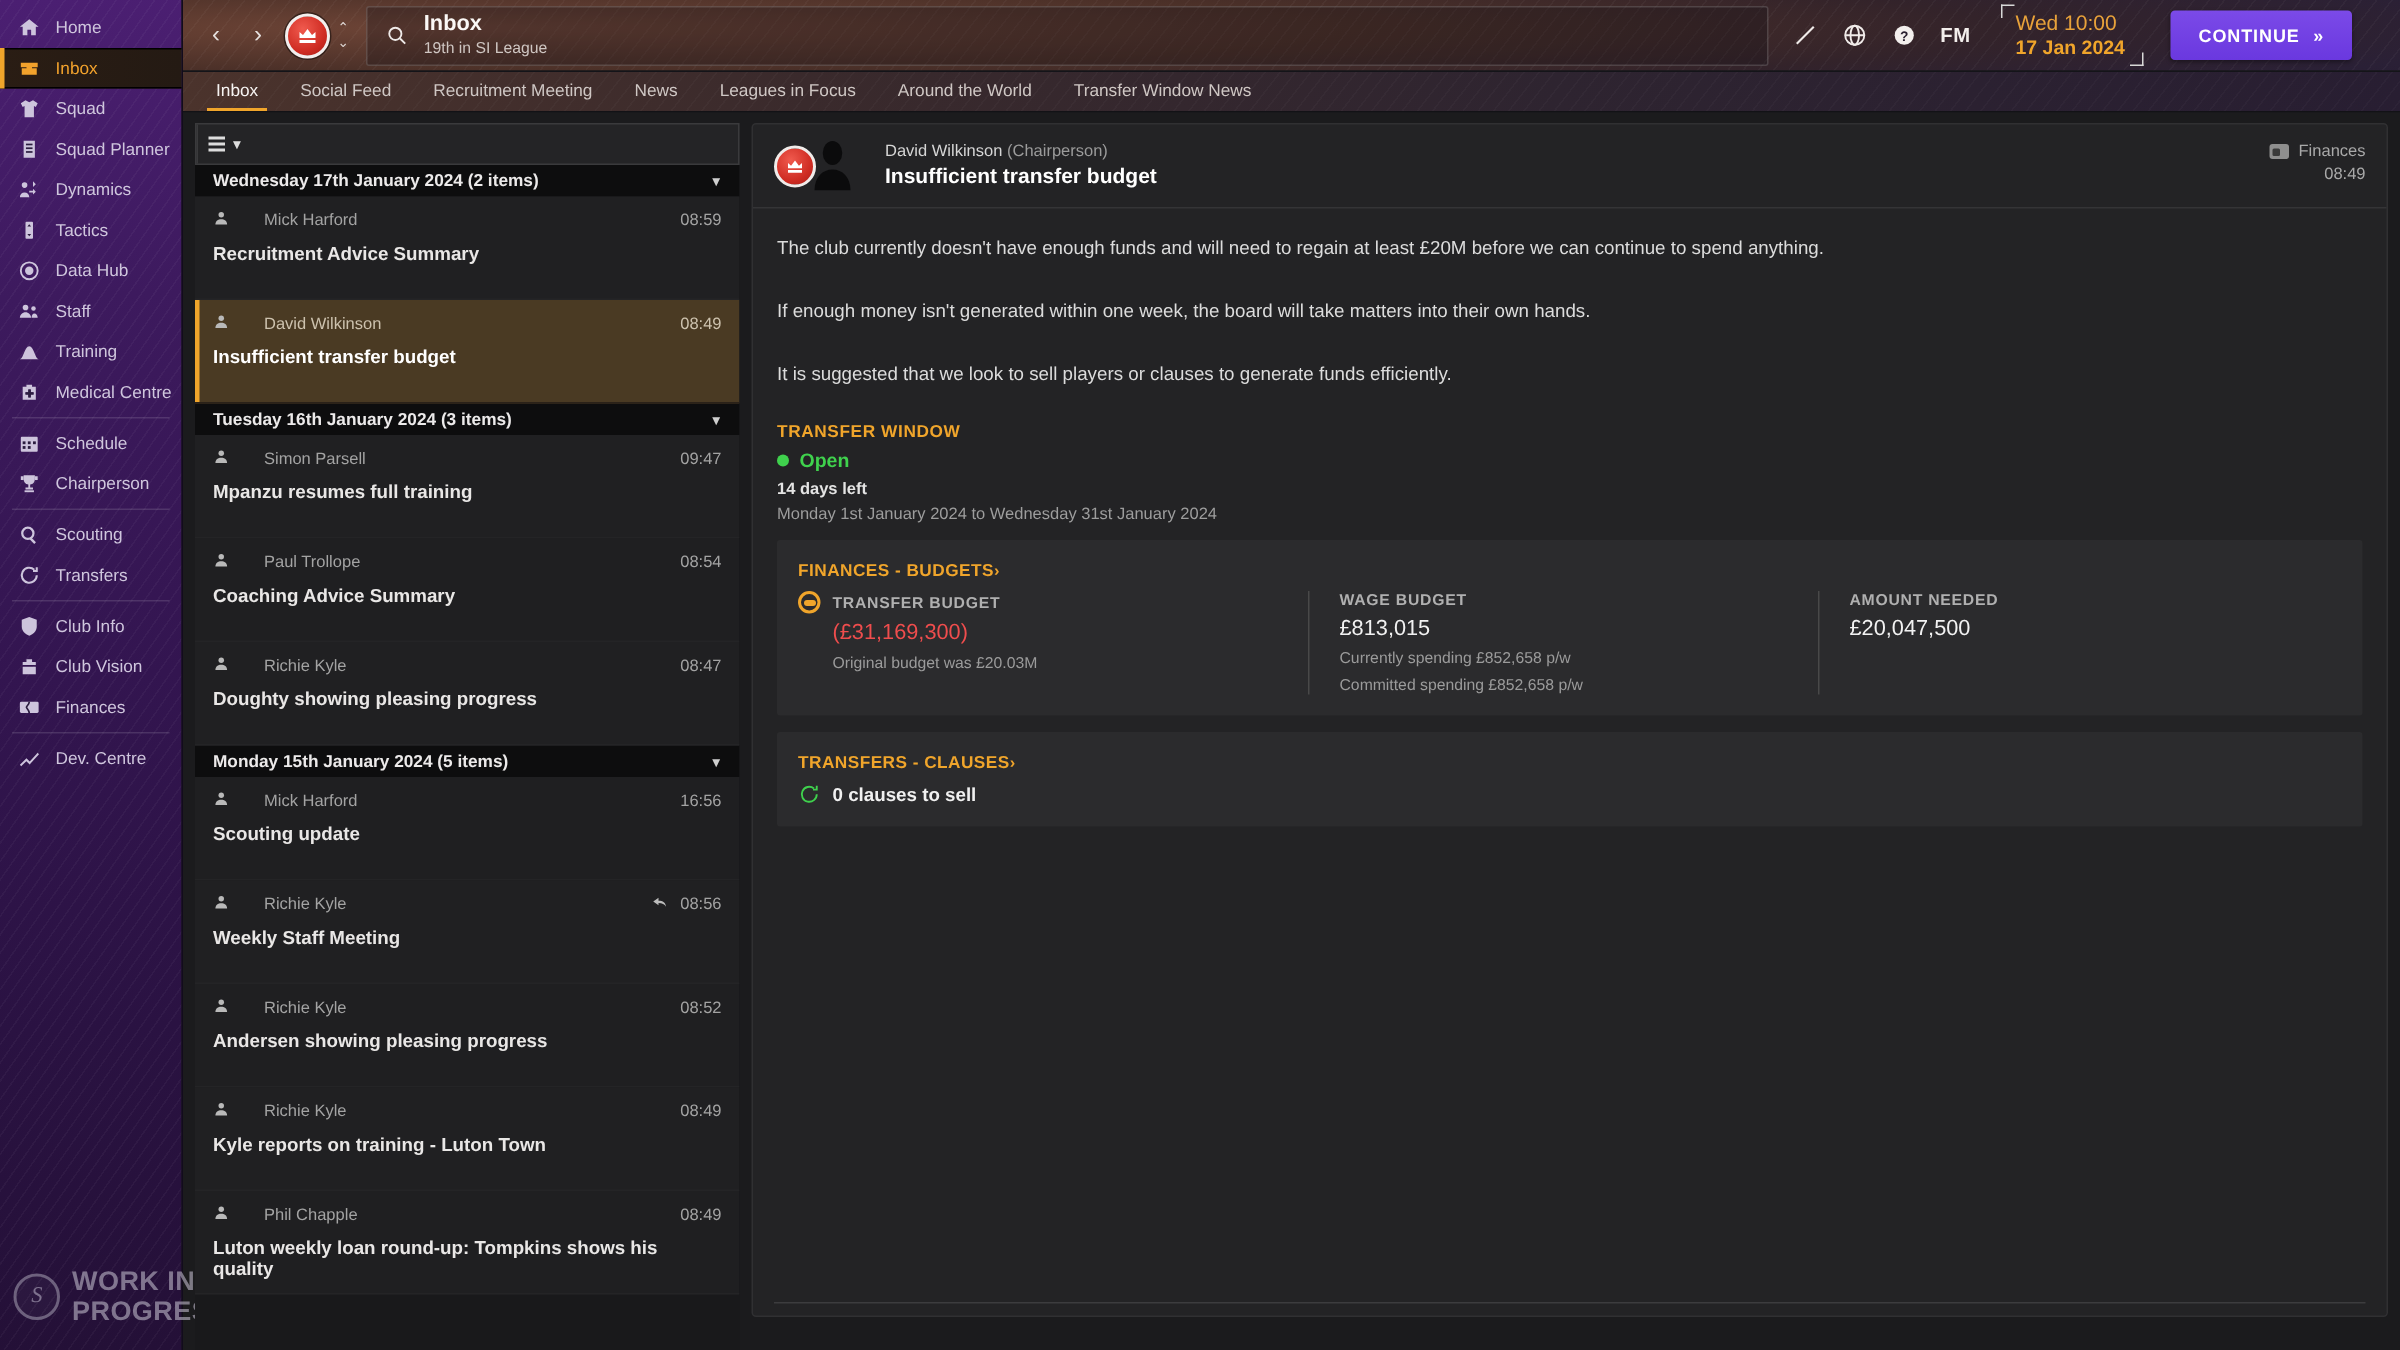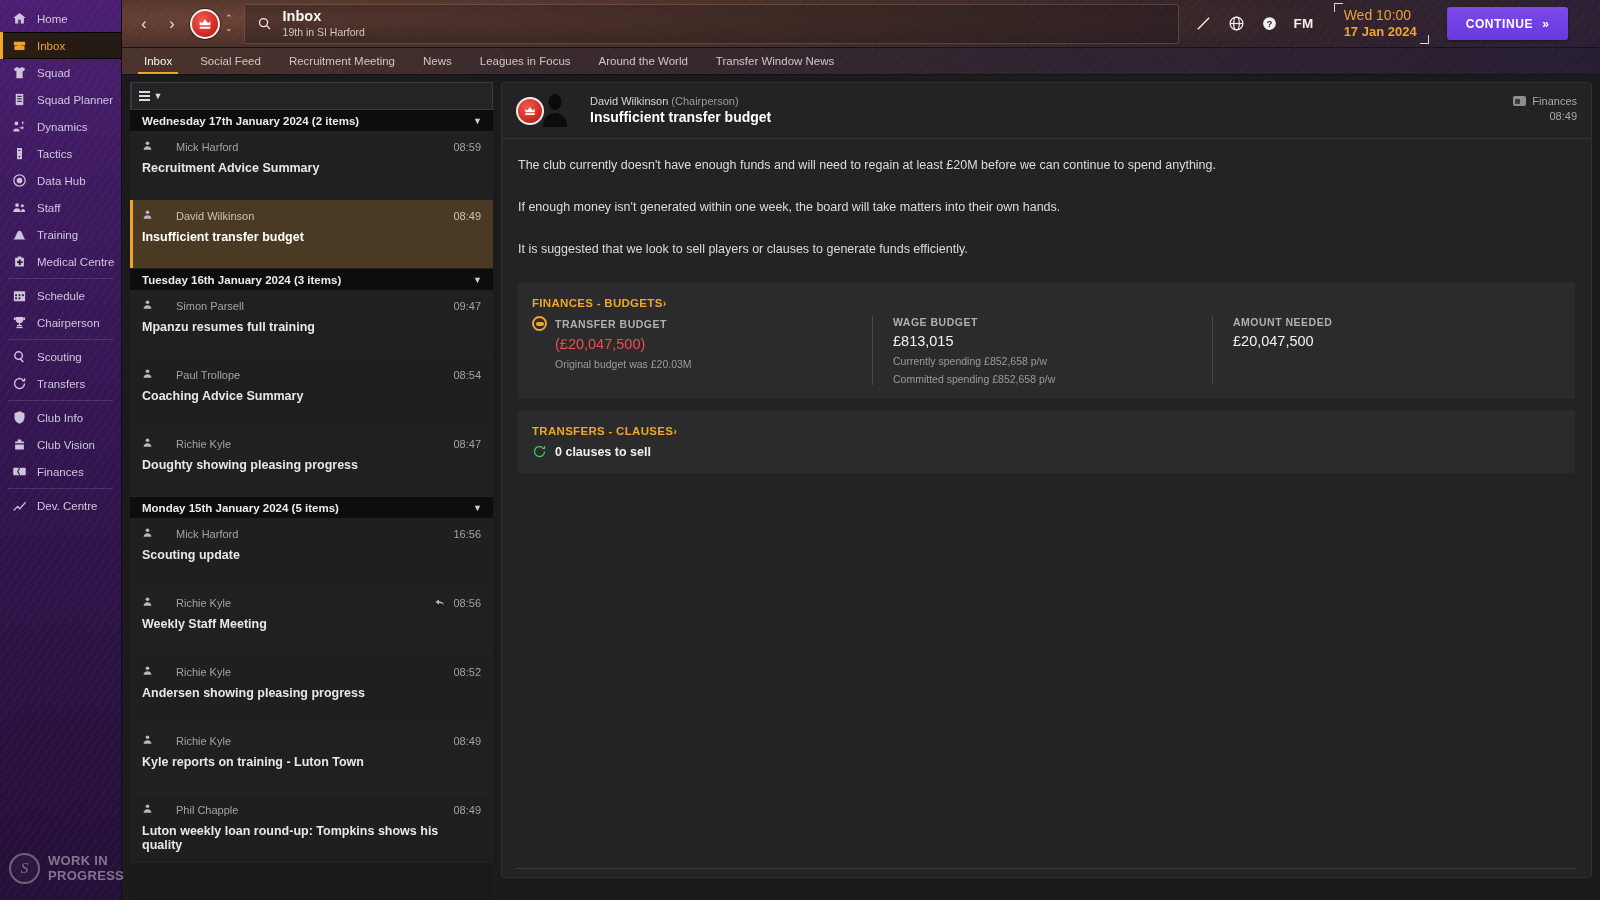--- a/index.html
+++ b/index.html
@@ -41,21 +41,21 @@
   .wip {
     position:absolute; left:9px; bottom:16px; display:flex; align-items:center; gap:8px;
     opacity:.62;
   }
   .wip-logo {
     width:31px;height:31px;border-radius:50%;flex:0 0 31px;
     border:2px solid #9a93a8; display:flex;align-items:center;justify-content:center;
     color:#b4adc2; font-family:"Liberation Serif",serif; font-size:15px; font-style:italic;
     background:rgba(255,255,255,.05);
   }
-  .wip-txt { font-size:13px; font-weight:bold; line-height:1.08; color:#b9b3c4; letter-spacing:.3px; }
+  .wip-txt { font-size:18px; font-weight:bold; line-height:1.08; color:#b9b3c4; letter-spacing:.3px; }
 
   
   .main { width:1478px; height:900px; display:flex; flex-direction:column; background:#1c1c1e; }
 
   
   .hdr {
     height:48px; flex:0 0 48px; position:relative; display:flex; align-items:center;
     background:
       repeating-linear-gradient(128deg, rgba(255,255,255,.03) 0 1px, rgba(255,255,255,0) 1px 8px),
       radial-gradient(120% 180% at 12% 40%, #6d4436 0%, #4b3028 34%, #33232a 58%, #2a2036 78%, #241a30 100%);
@@ -437,21 +437,21 @@
 
       <div class="title-box">
         <span class="mag">
           <svg viewBox="0 0 24 24">
               <circle cx="10.5" cy="10.5" r="6.5"></circle>
               <line x1="15.5" y1="15.5" x2="21" y2="21"></line>
             </svg>
         </span>
         <div>
           <div class="ttl-main">Inbox</div>
-          <div class="ttl-sub">19th in SI Harford</div>
+          <div class="ttl-sub">19th in SI League</div>
         </div>
       </div>
 
       <div class="hdr-icons">
         <div class="hdr-icon">
           <svg viewBox="0 0 24 24" fill="none" stroke="#f0ebe9" stroke-width="2">
               <line x1="4" y1="20" x2="20" y2="4"></line>
             </svg>
         </div>
         <div class="hdr-icon">
@@ -714,34 +714,43 @@
             </div>
             <div class="read-time">08:49</div>
           </div>
         </div>
 
         <div class="read-body">
           <div class="para">The club currently doesn't have enough funds and will need to regain at least £20M before we can continue to spend anything.</div>
           <div class="para">If enough money isn't generated within one week, the board will take matters into their own hands.</div>
           <div class="para">It is suggested that we look to sell players or clauses to generate funds efficiently.</div>
 
+          <div>
+            <div class="twin-title">TRANSFER WINDOW</div>
+            <div class="twin-open">
+              <span class="dot-green"></span>
+              <span>Open</span>
+            </div>
+            <div class="twin-days">14 days left</div>
+            <div class="twin-range">Monday 1st January 2024 to Wednesday 31st January 2024</div>
+          </div>
 
           <div class="panel">
             <div class="panel-link">
               <span>FINANCES - BUDGETS</span><span class="arw">›</span>
             </div>
             <div class="cols">
               <div class="col" style="width:340px">
                 <div class="budget-row">
                   <span class="coin">
                       <i></i>
                     </span>
                   <span class="col-lbl">TRANSFER BUDGET</span>
                 </div>
-                <div class="col-val neg indent">(£20,047,500)</div>
+                <div class="col-val neg indent">(£31,169,300)</div>
                 <div class="col-note indent">Original budget was £20.03M</div>
               </div>
               <div class="col sep" style="width:340px">
                 <div class="col-lbl">WAGE BUDGET</div>
                 <div class="col-val">£813,015</div>
                 <div class="col-note">Currently spending £852,658 p/w</div>
                 <div class="col-note">Committed spending £852,658 p/w</div>
               </div>
               <div class="col sep">
                 <div class="col-lbl">AMOUNT NEEDED</div>

